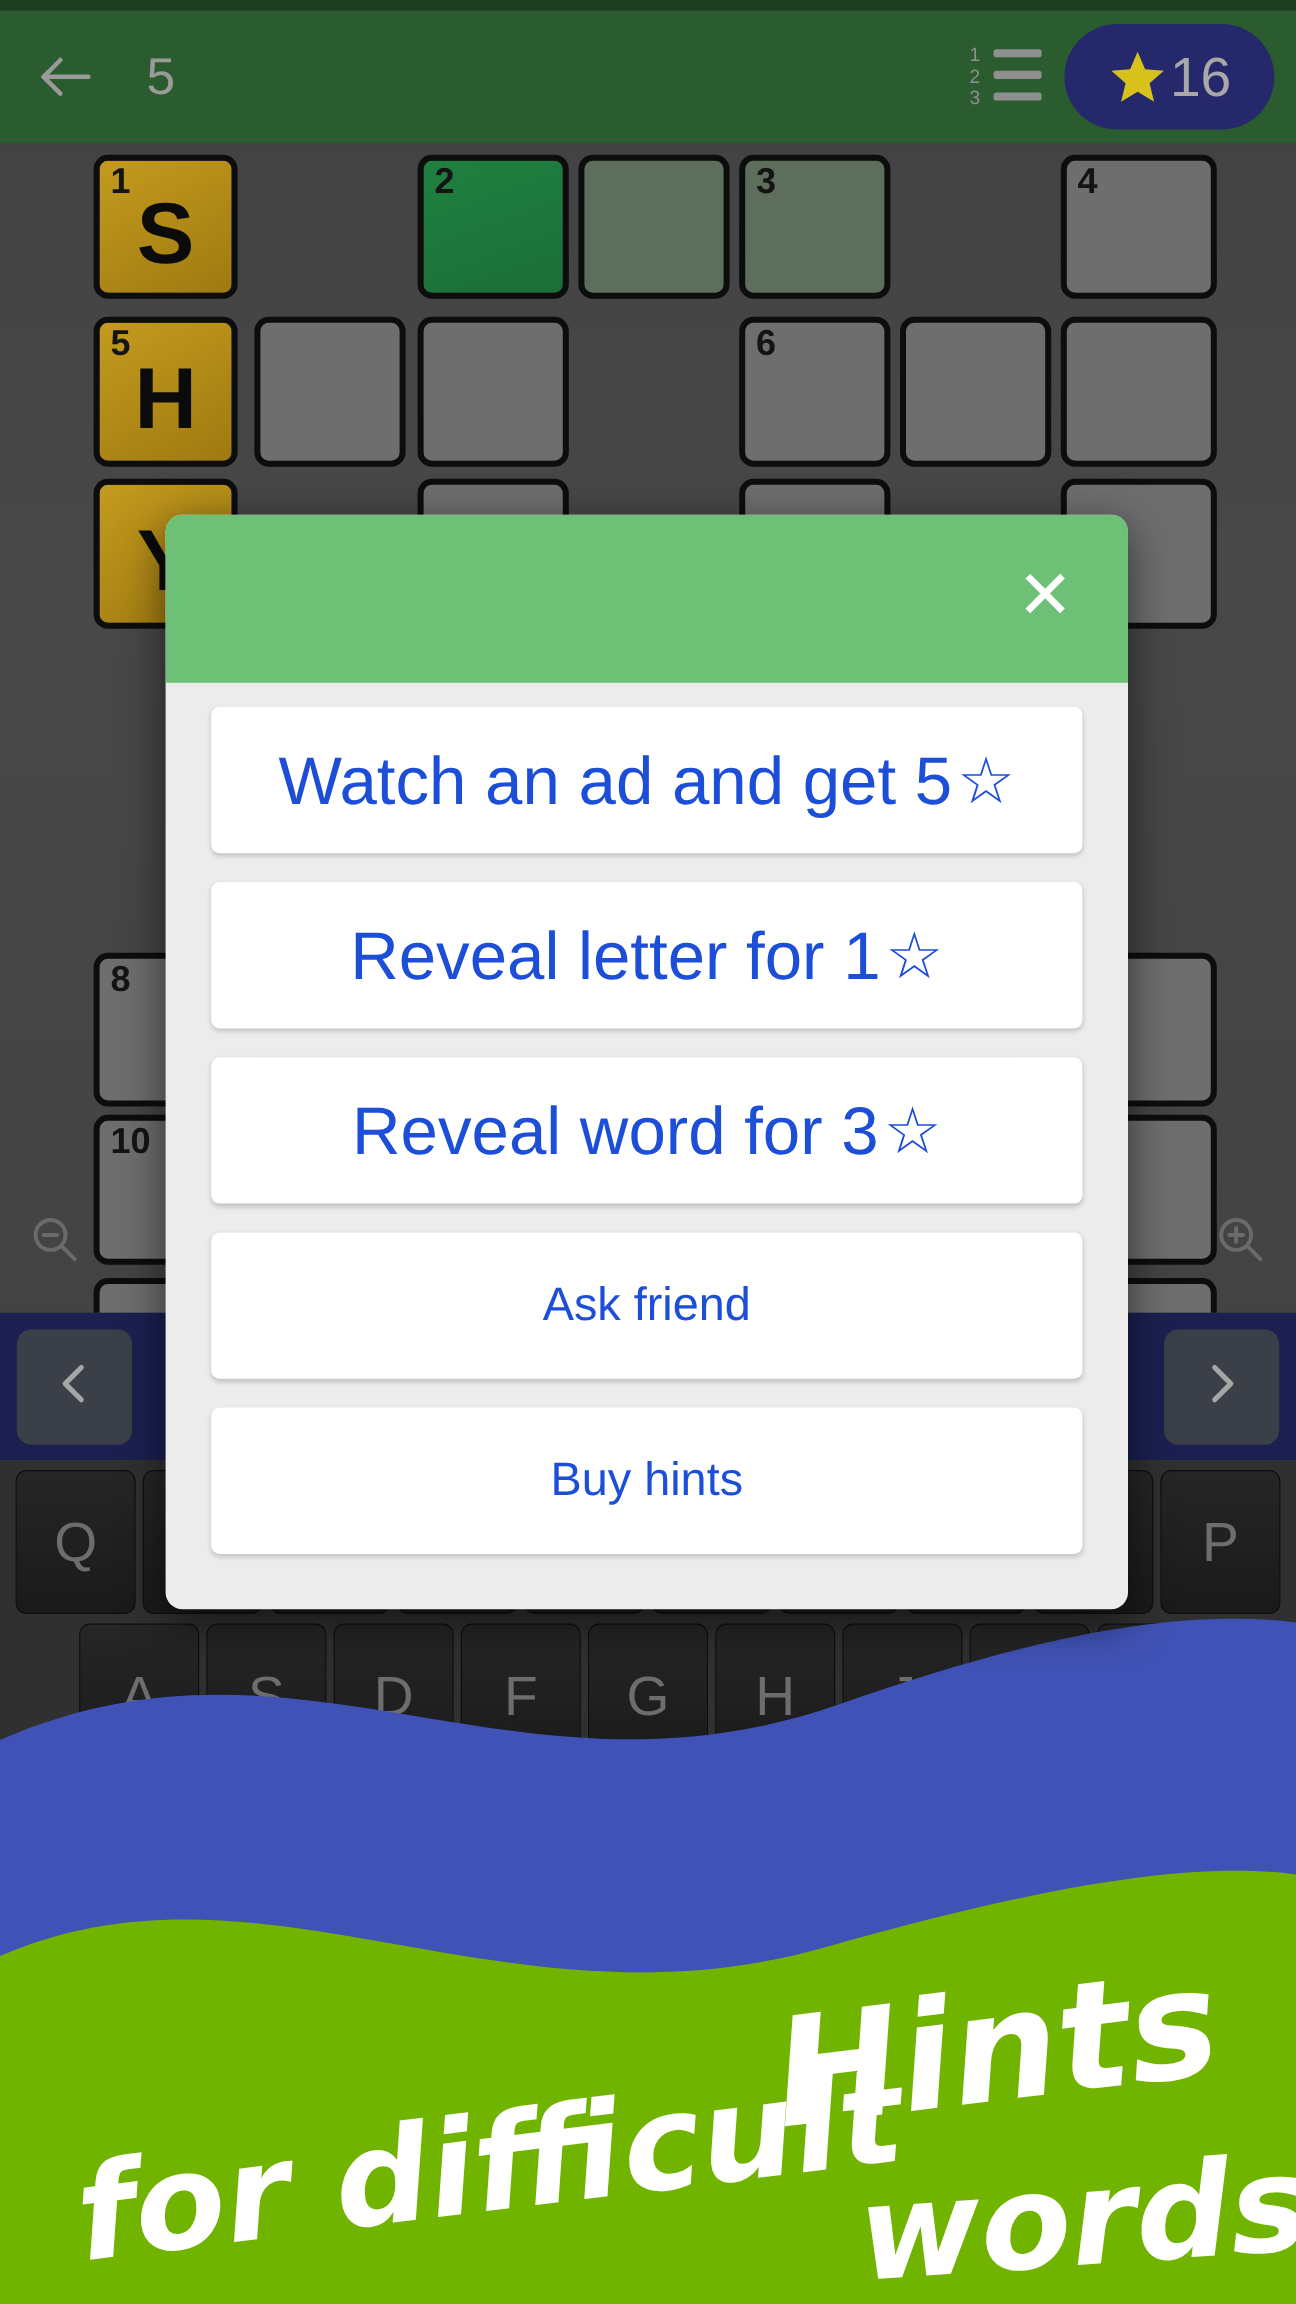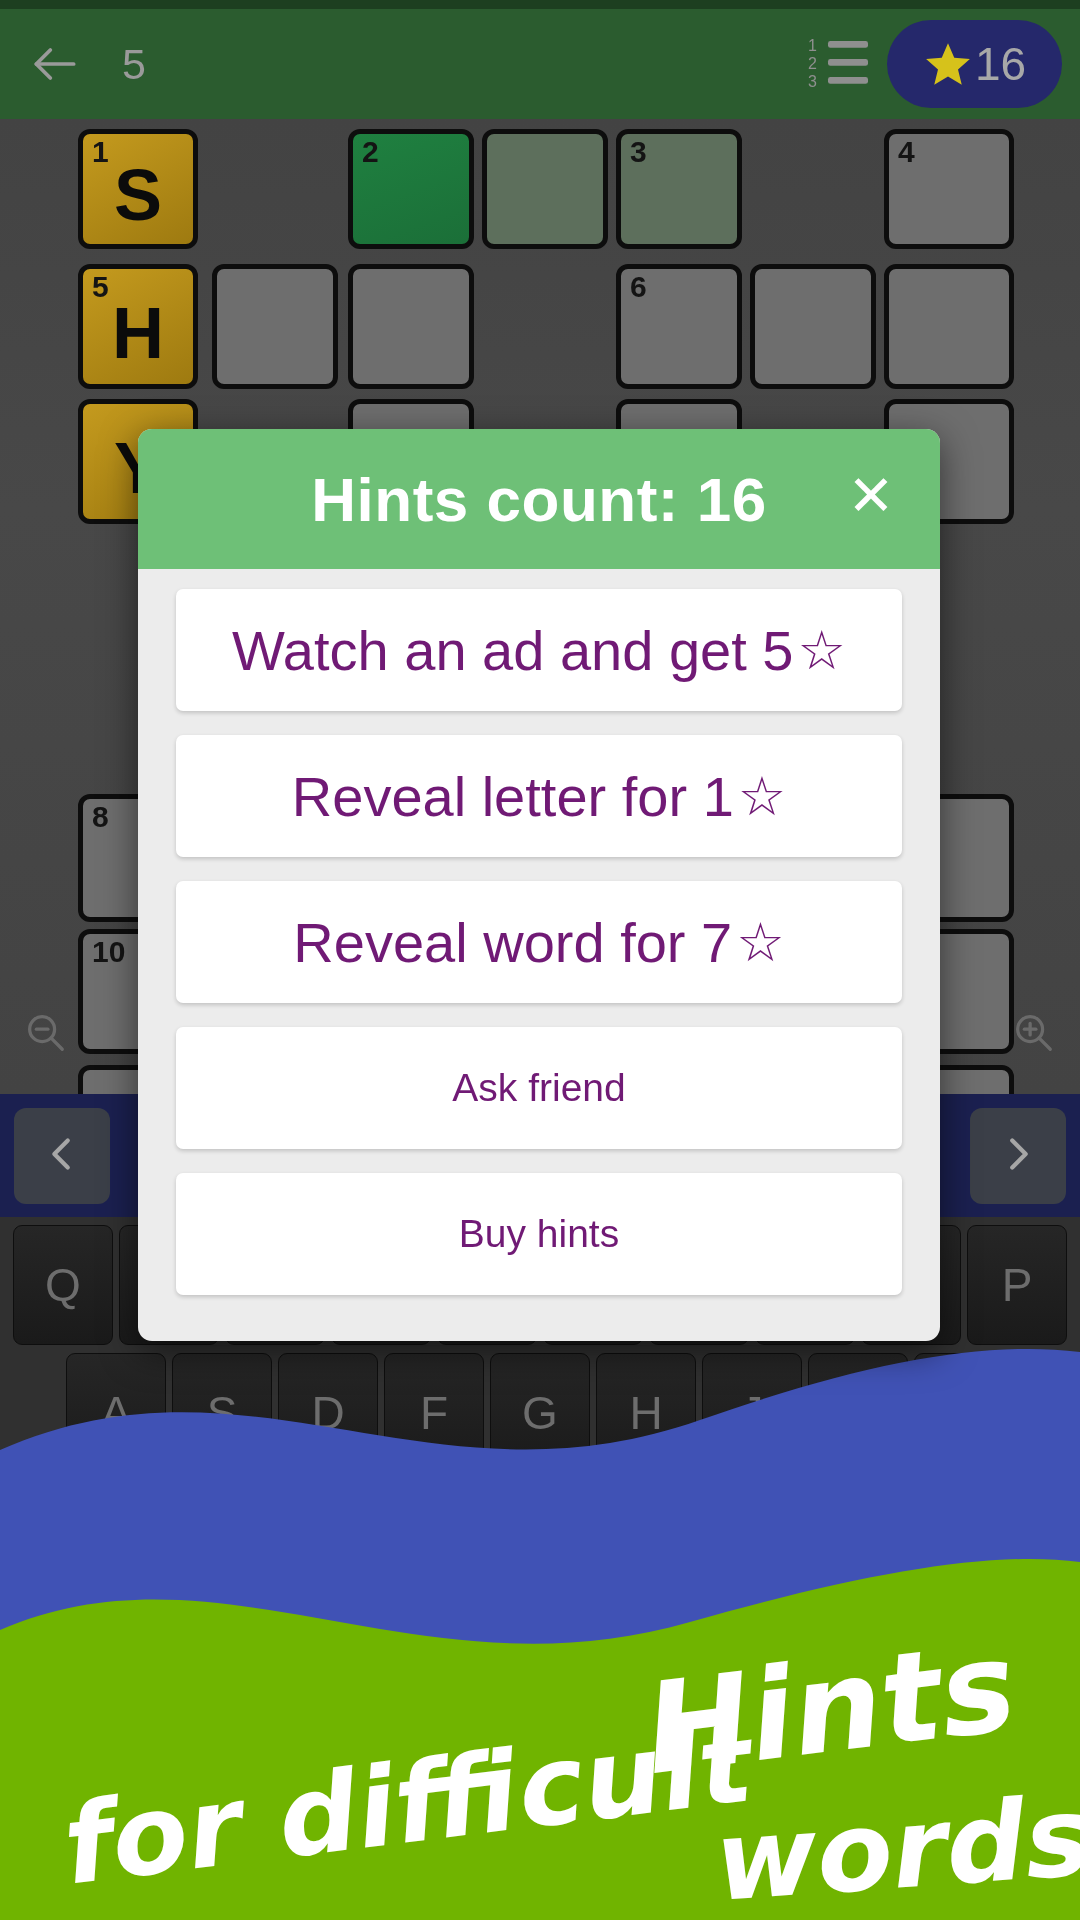--- a/index.html
+++ b/index.html
@@ -144,21 +144,21 @@
     color:#ffffff; font-size:56px; font-weight:300; line-height:1;
   }
   .dialog-body { padding:20px 38px 30px 38px; }
   .opt {
     background:#ffffff;
     border-radius:7px;
     height:122px;
     margin-bottom:24px;
     display:flex; align-items:center; justify-content:center;
     box-shadow:0 2px 4px rgba(0,0,0,0.18);
-    color:#701a75;
+    color:#1d4ed8;
     font-size:56px;
     font-weight:400;
     text-align:center;
   }
   .opt.small { font-size:39px; }
   .opt:last-child { margin-bottom:16px; }
   .opt .star-glyph { font-size:54px; margin-left:4px; }
 </style>
 </head>
 <body>
@@ -363,34 +363,33 @@
     <div class="promo-text">
       <span class="hw hw-hints">Hints</span>
       <span class="hw hw-for">for difficult</span>
       <span class="hw hw-words">words</span>
     </div>
   </div>
 
   <div class="scrim"></div>
   <div class="dialog">
     <div class="dialog-header">
-      <span class="dialog-title">Hints count: 16</span>
       <span class="dialog-close">✕</span>
     </div>
     <div class="dialog-body">
       <div class="opt">
         <span>Watch an ad and get 5</span>
         <span class="star-glyph">☆</span>
       </div>
       <div class="opt">
         <span>Reveal letter for 1</span>
         <span class="star-glyph">☆</span>
       </div>
       <div class="opt">
-        <span>Reveal word for 7</span>
+        <span>Reveal word for 3</span>
         <span class="star-glyph">☆</span>
       </div>
       <div class="opt small">
         <span>Ask friend</span>
       </div>
       <div class="opt small">
         <span>Buy hints</span>
       </div>
     </div>
   </div>

